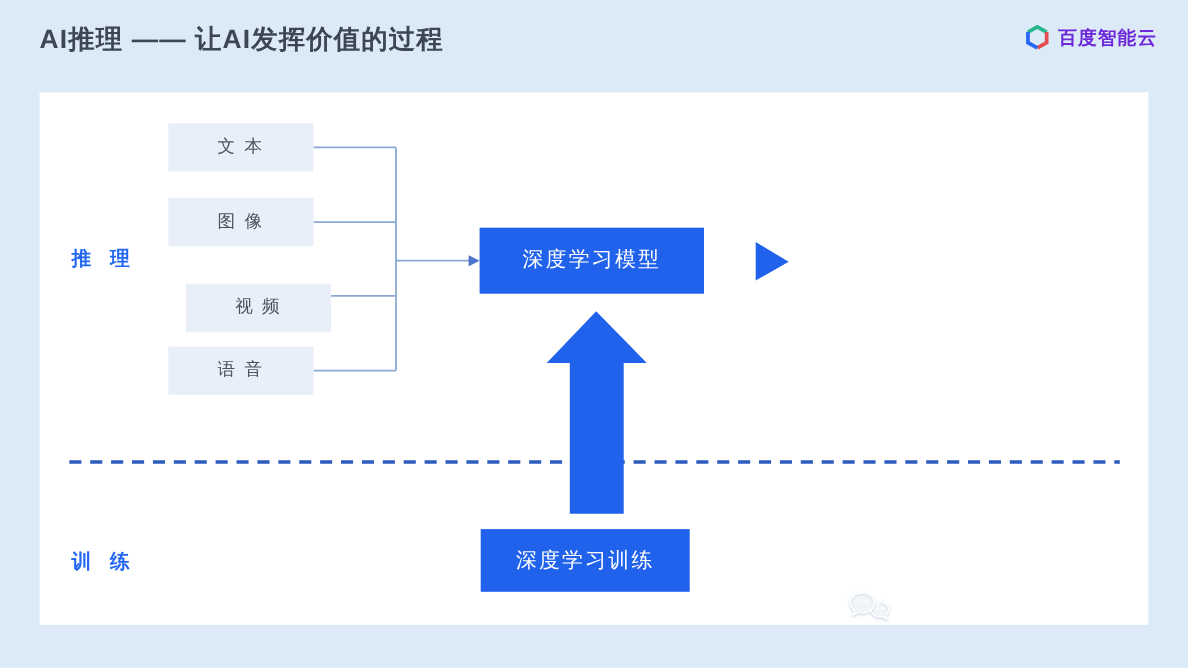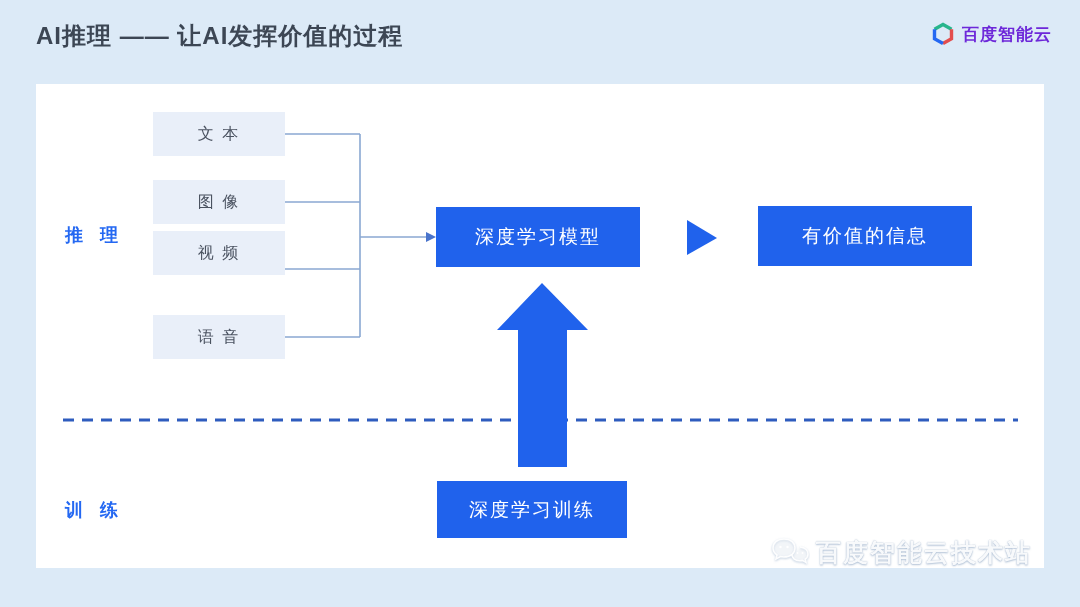--- a/index.html
+++ b/index.html
@@ -44,21 +44,21 @@
   .label-inference{left:29px;top:139px;}
   .label-training{left:29px;top:414px;}
   .input-box{
     position:absolute;left:117px;width:132px;height:44px;
     background:var(--input-box-bg);
     color:var(--input-box-text);
     font-size:16px;line-height:44px;text-align:center;letter-spacing:2px;
   }
   .input-box.b0{top:28px;}
   .input-box.b1{top:96px;}
-  .input-box.b2{top:147px;}
+  .input-box.b2{top:174px;margin-left:16px;}
   .input-box.b3{top:231px;}
   .blue-box{
     position:absolute;background:var(--accent);color:#fff;
     font-size:19px;text-align:center;letter-spacing:2px;
   }
   .model-box{left:400px;top:123px;width:204px;height:60px;line-height:60px;}
   .output-box{left:722px;top:122px;width:214px;height:60px;line-height:60px;}
   .training-box{left:401px;top:397px;width:190px;height:57px;line-height:57px;}
   .watermark{
     position:absolute;left:770px;top:535px;
@@ -104,21 +104,20 @@
 
   <div class="section-label label-inference">推 理</div>
 
   <div class="input-box b0">文 本</div>
   <div class="input-box b1">图 像</div>
   <div class="input-box b2">视 频</div>
   <div class="input-box b3">语 音</div>
 
   <div class="blue-box model-box">深度学习模型</div>
 
-  <div class="blue-box output-box">有价值的信息</div>
 
   <div class="section-label label-training">训 练</div>
 
   <div class="blue-box training-box">深度学习训练</div>
 </div>
 
 <div class="watermark">
   <span style="display:inline-flex;">
     <svg width="40" height="34" viewBox="0 0 40 34">
       <g stroke="rgba(255,255,255,0.95)" stroke-width="1.6" fill="rgba(255,255,255,0.25)" style="filter:drop-shadow(0 1px 1px rgba(140,165,195,0.6));">
@@ -126,14 +125,13 @@
         <path d="M30 12 C35 12.5 38 15.5 38 19 C38 21.2 36.9 23 35.2 24.2 L36 27.5 L32.3 25.4 C31.5 25.6 30.7 25.7 29.8 25.7 C25 25.7 21.8 22.8 21.8 19.2"></path>
       </g>
       <g fill="rgba(255,255,255,0.95)">
         <circle cx="10.5" cy="12" r="1.2"></circle>
           <circle cx="17.5" cy="12" r="1.2"></circle>
         <circle cx="27.5" cy="18" r="1"></circle>
           <circle cx="32.5" cy="18" r="1"></circle>
       </g>
     </svg>
   </span>
-  <span class="watermark-text">百度智能云技术站</span>
 </div>
 
 </body></html>

